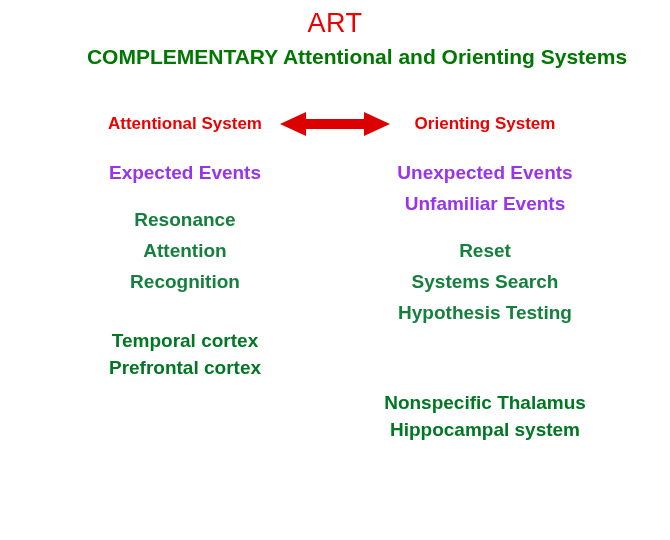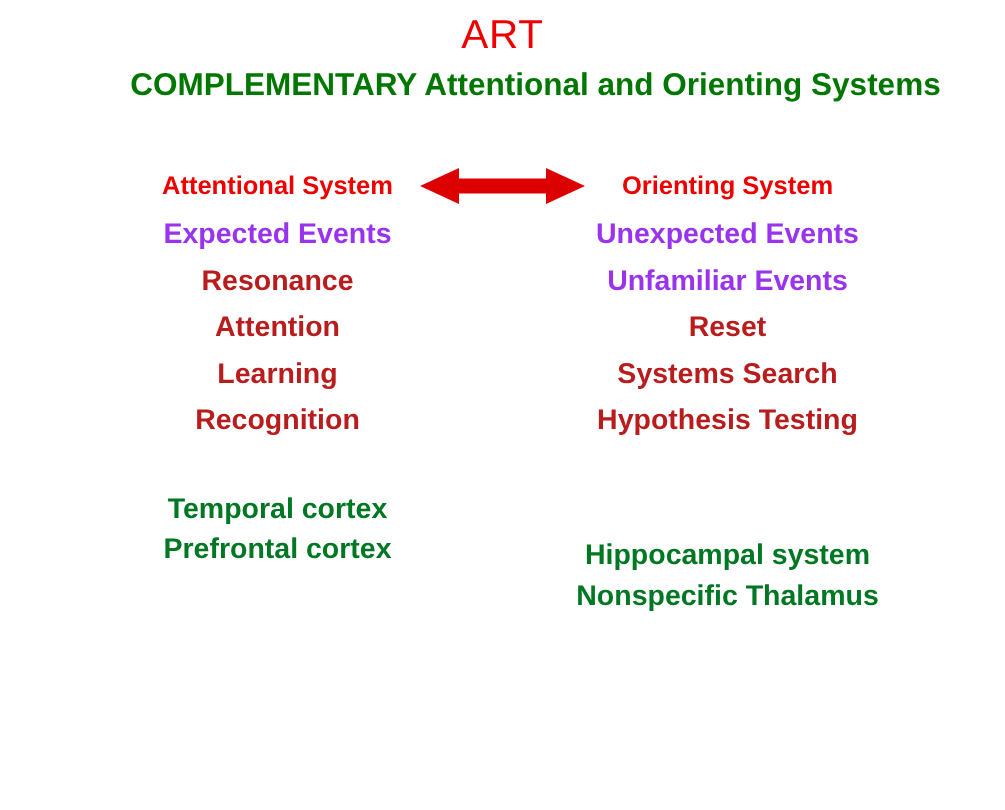--- a/index.html
+++ b/index.html
@@ -67,30 +67,30 @@
     height: 34px;
     display: flex;
     align-items: center;
     justify-content: center;
     pointer-events: none;
   }
   .arrow {
     display: block;
   }
   .group {
-    margin-top: 0;
+    margin-top: 16px;
   }
   .item {
     font-size: 19px;
     font-weight: bold;
     line-height: 31px;
     white-space: nowrap;
   }
   .purple { color: #9933ee; }
-  .blue   { color: #b91c1c; }
+  .blue   { color: #15803d; }
   .green  { color: #007722; }
   .spacer-row {
     height: 31px;
   }
   .brain {
     margin-top: 30px;
   }
   .brain .item {
     line-height: 27px;
   }
@@ -114,21 +114,20 @@
     <div class="col left">
       <div class="col-head">Attentional System</div>
 
       <div class="group">
         <div class="item purple">Expected Events</div>
       </div>
 
       <div class="group">
         <div class="item blue">Resonance</div>
         <div class="item blue">Attention</div>
-        <div class="item blue">Learning</div>
         <div class="item blue">Recognition</div>
       </div>
 
       <div class="group brain">
         <div class="item green">Temporal cortex</div>
         <div class="item green">Prefrontal cortex</div>
       </div>
     </div>
 
     <div class="col right">
@@ -140,19 +139,19 @@
       </div>
 
       <div class="group">
         <div class="item blue">Reset</div>
         <div class="item blue">Systems Search</div>
         <div class="item blue">Hypothesis Testing</div>
         <div class="spacer-row"></div>
       </div>
 
       <div class="group brain">
+        <div class="item green">Nonspecific Thalamus</div>
         <div class="item green">Hippocampal system</div>
-        <div class="item green">Nonspecific Thalamus</div>
       </div>
     </div>
 
   </div>
 </div>
 
 </body></html>

